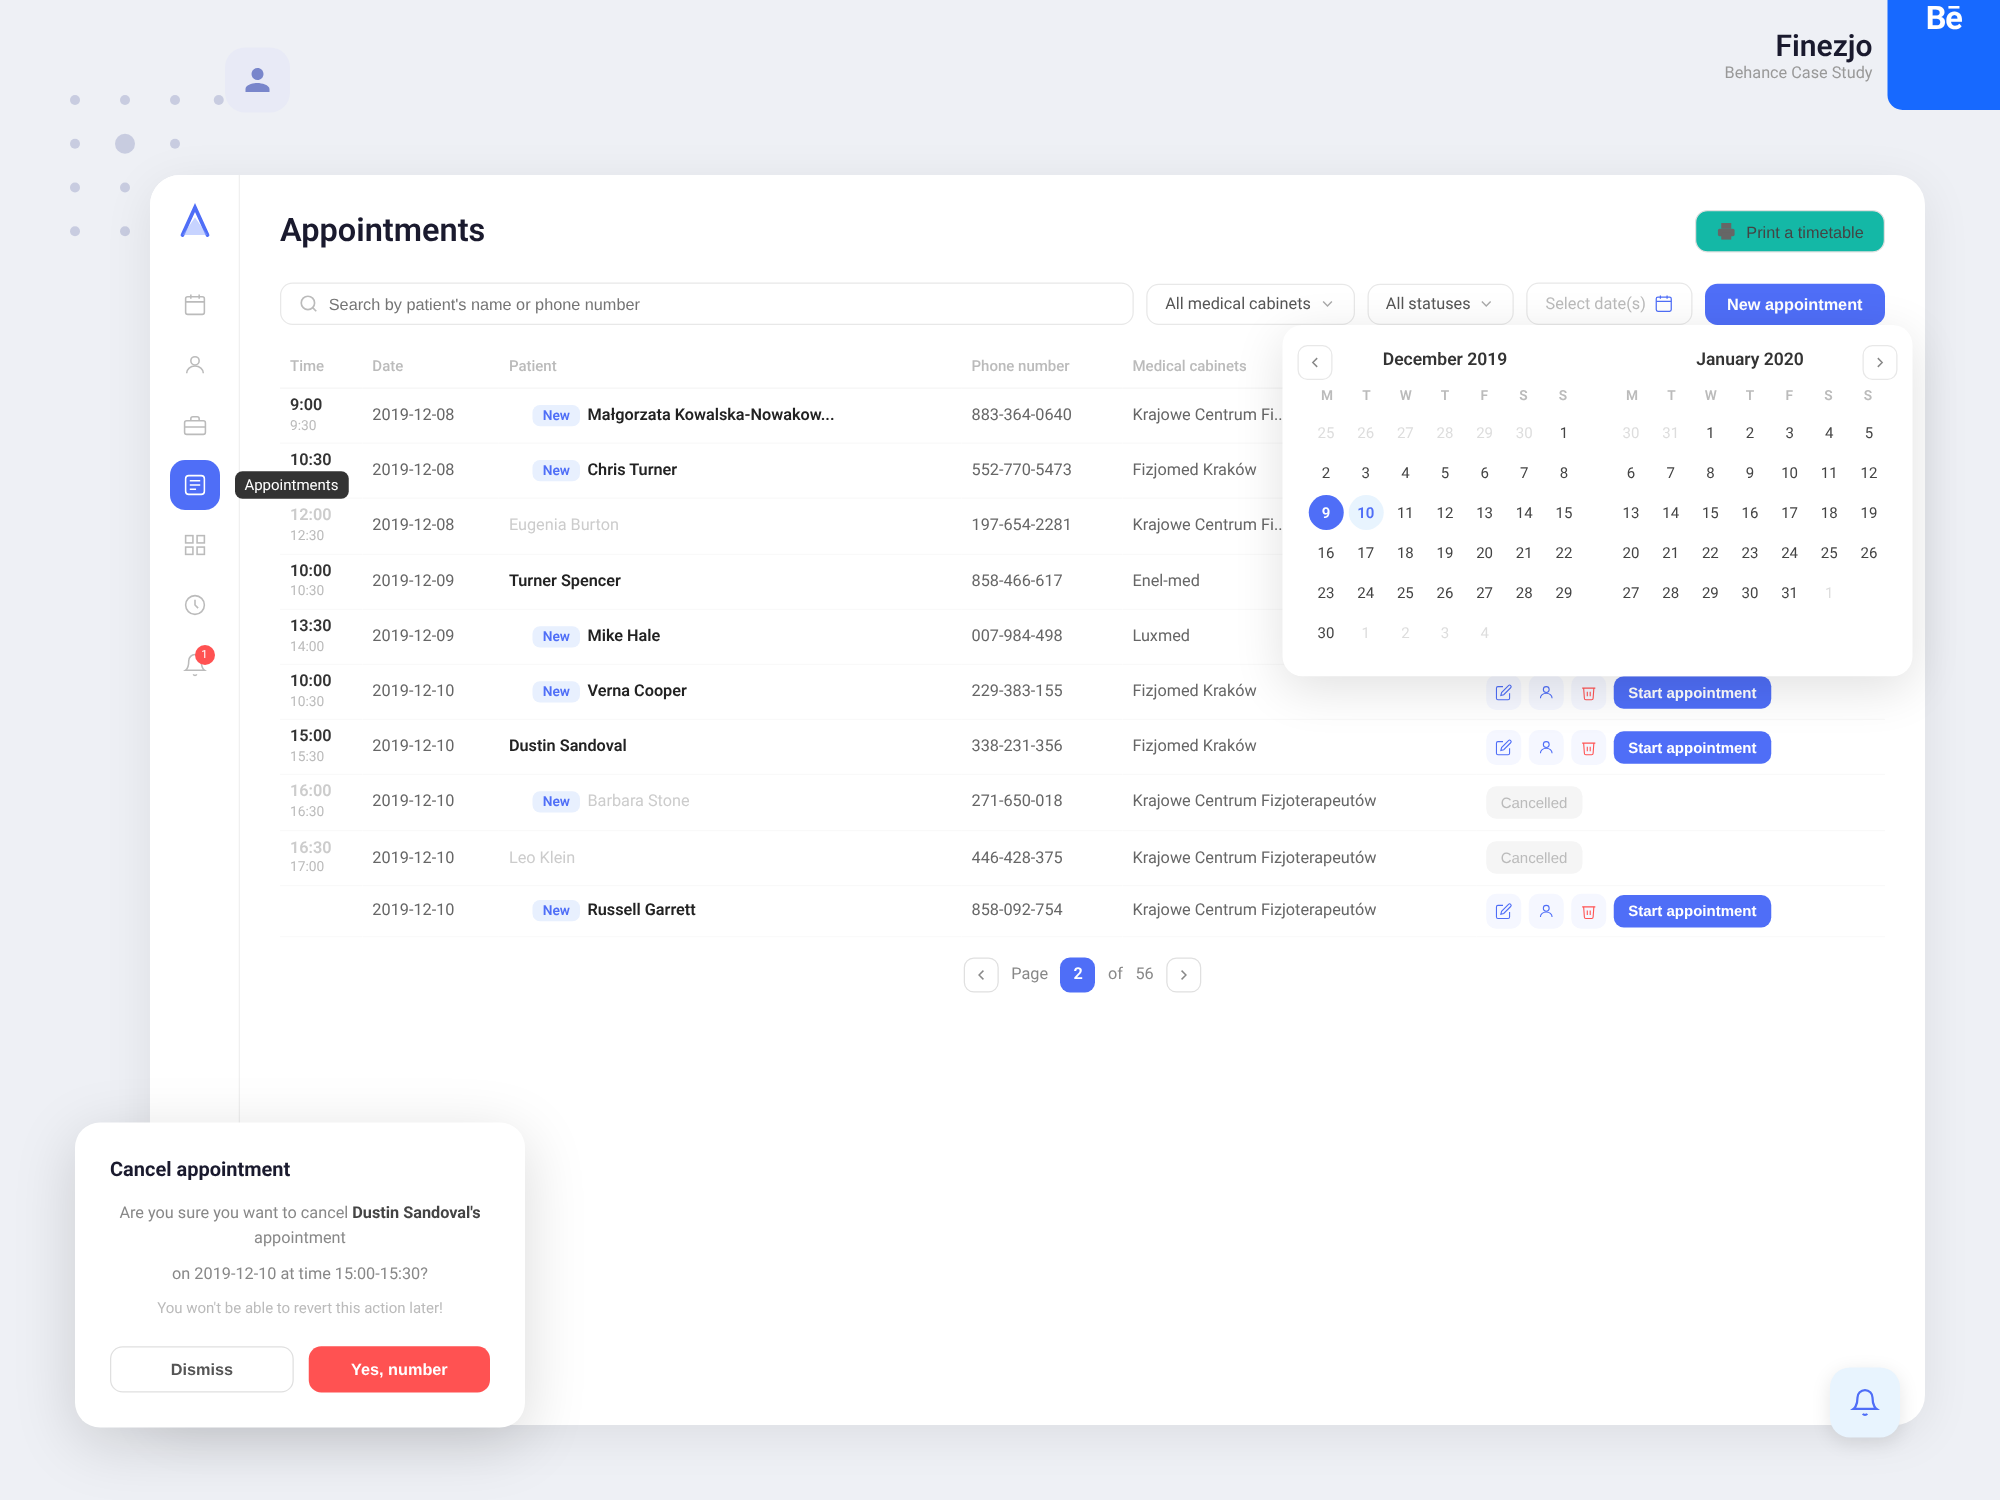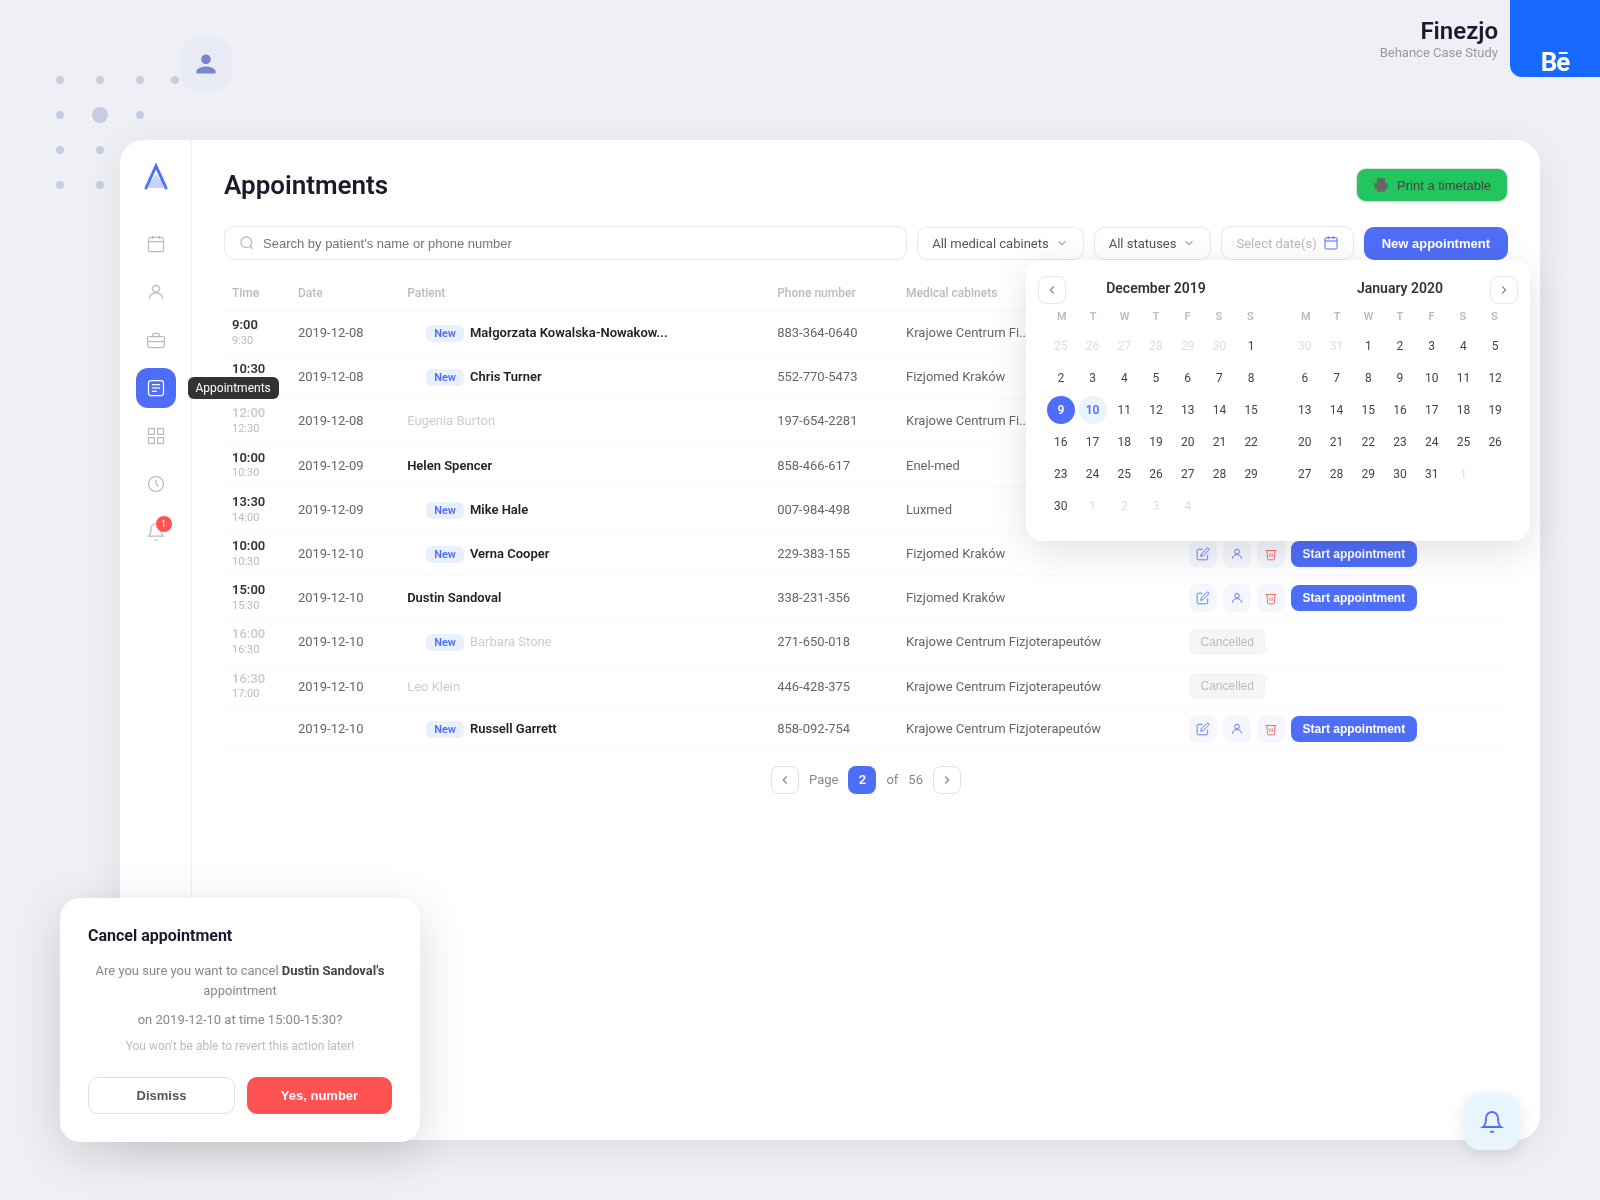--- a/index.html
+++ b/index.html
@@ -35,24 +35,24 @@
       font-size: 24px;
       font-weight: 600;
       color: #1a1a2e;
     }
     .branding-sub {
       font-size: 13px;
       color: #999;
     }
     .behance-badge {
       width: 90px;
-      height: 77px;
+      height: 88px;
       background: #1769ff;
       display: flex;
-      align-items: flex-end;
+      align-items: flex-start;
       justify-content: center;
       border-radius: 0 0 0 12px;
     }
     .behance-badge span {
       color: white;
       font-size: 26px;
       font-weight: 700;
       letter-spacing: -1px;
     }
 
@@ -164,21 +164,21 @@
       font-weight: 600;
       color: #1a1a2e;
     }
     .print-btn {
       display: flex;
       align-items: center;
       gap: 8px;
       border: 1.5px solid #e0e0e0;
       border-radius: 10px;
       padding: 8px 16px;
-      background: #22c55e;
+      background: #14b8a6;
       cursor: pointer;
       font-size: 13px;
       color: #444;
       font-weight: 500;
     }
     .print-btn svg {
       width: 16px;
       height: 16px;
       fill: #666;
     }
@@ -796,21 +796,21 @@
   </tr>
             <tr>
     <td>
       <div class="time-cell ">
         <div>10:00</div>
         <div class="time-end">10:30</div>
       </div>
     </td>
     <td class="">2019-12-09</td>
     <td>
-      <span class="patient-name">Helen Spencer</span>
+      <span class="patient-name">Turner Spencer</span>
     </td>
     <td class="">858-466-617</td>
     <td class="">Enel-med</td>
     <td></td>
   </tr>
             <tr>
     <td>
       <div class="time-cell ">
         <div>13:30</div>
         <div class="time-end">14:00</div>

